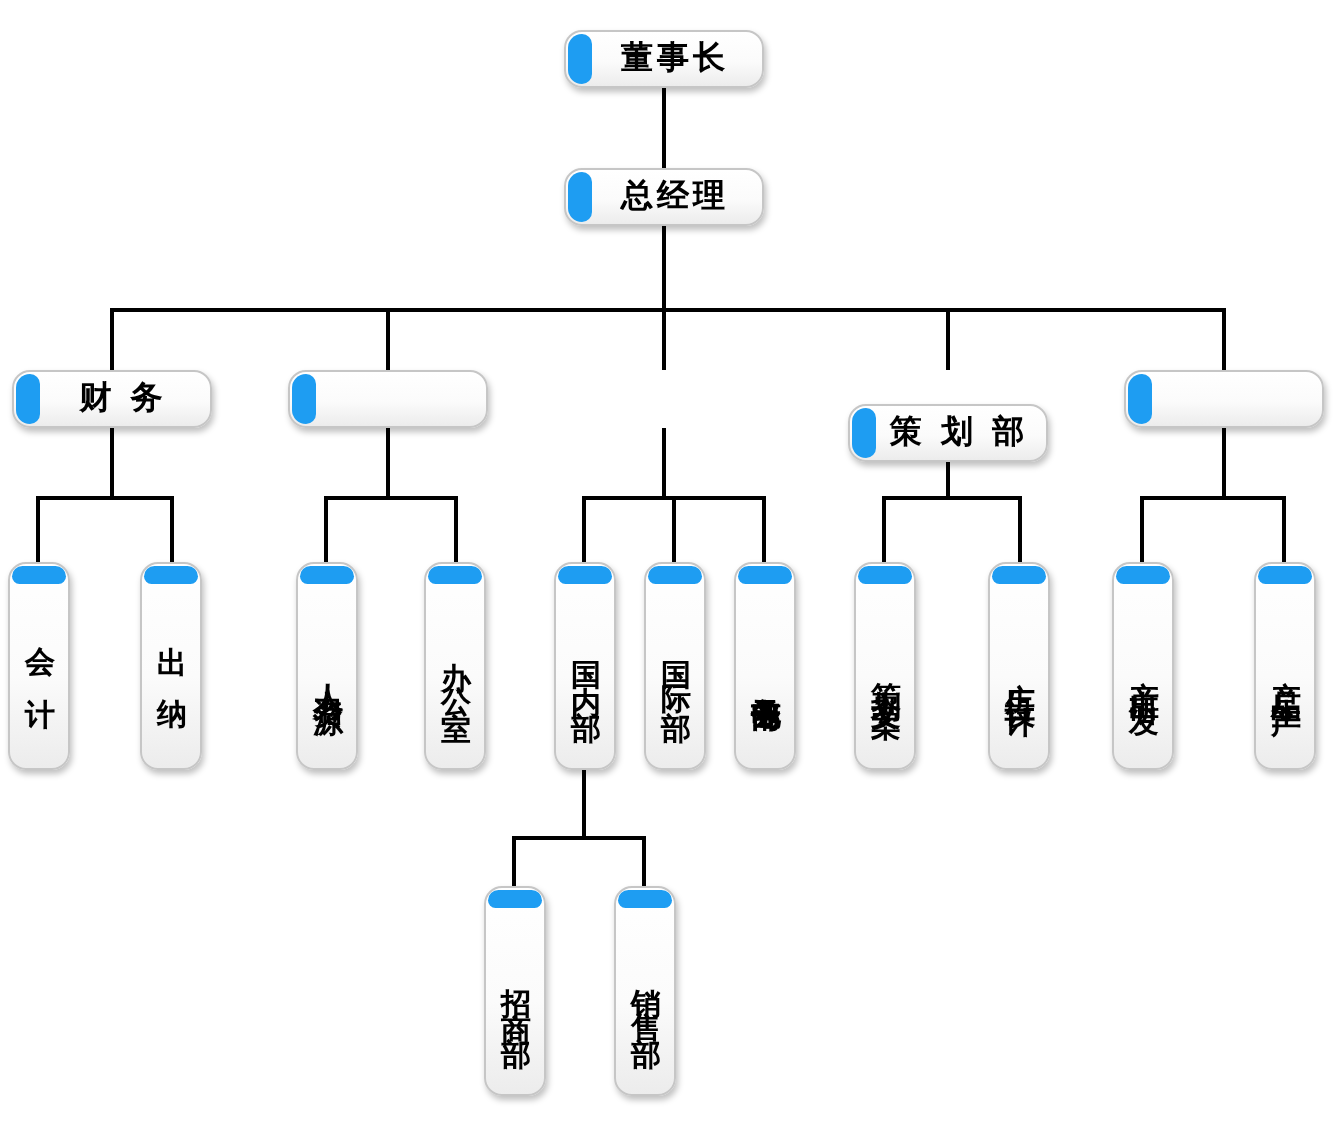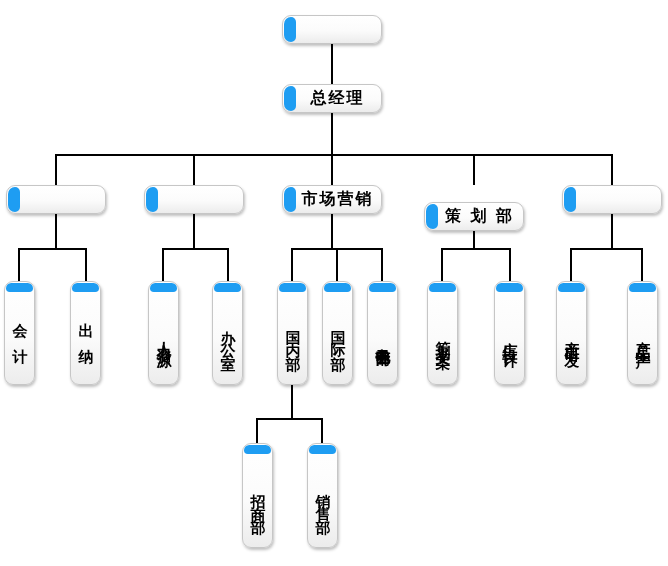--- a/index.html
+++ b/index.html
@@ -137,37 +137,35 @@
   <div class="line" style="left: 570px; top: 248px; width: 2px; height: 33px; background: rgb(0, 0, 0);"></div>
   <div class="line" style="left: 641px; top: 248px; width: 2px; height: 33px; background: rgb(0, 0, 0);"></div>
 
   <div class="line" style="left: 291px; top: 385px; width: 2px; height: 33px; background: rgb(0, 0, 0);"></div>
   <div class="line" style="left: 256px; top: 418px; width: 67px; height: 2px; background: rgb(0, 0, 0);"></div>
   <div class="line" style="left: 256px; top: 418px; width: 2px; height: 25px; background: rgb(0, 0, 0);"></div>
   <div class="line" style="left: 321px; top: 418px; width: 2px; height: 25px; background: rgb(0, 0, 0);"></div>
 
   <div class="hbox" style="left:282px;top:15px">
     <span class="hcap" style="background: rgb(30, 157, 242);"></span>
+    <span class="hlabel">董事长</span>
   </div>
 
   <div class="hbox" style="left:282px;top:84px">
     <span class="hcap" style="background: rgb(30, 157, 242);"></span>
     <span class="hlabel">总经理</span>
   </div>
 
   <div class="hbox" style="left:6px;top:185px">
     <span class="hcap" style="background: rgb(30, 157, 242);"></span>
+    <span class="hlabel">财 务</span>
   </div>
   <div class="hbox" style="left:144px;top:185px">
     <span class="hcap" style="background: rgb(30, 157, 242);"></span>
   </div>
-  <div class="hbox" style="left:282px;top:185px">
-    <span class="hcap" style="background: rgb(30, 157, 242);"></span>
-    <span class="hlabel">市场营销</span>
-  </div>
   <div class="hbox" style="left:424px;top:202px">
     <span class="hcap" style="background: rgb(30, 157, 242);"></span>
     <span class="hlabel">策 划 部</span>
   </div>
   <div class="hbox" style="left:562px;top:185px">
     <span class="hcap" style="background: rgb(30, 157, 242);"></span>
   </div>
 
   <div class="vbox" style="left:4px;top:281px">
     <span class="vcap" style="background: rgb(30, 157, 242);"></span>

